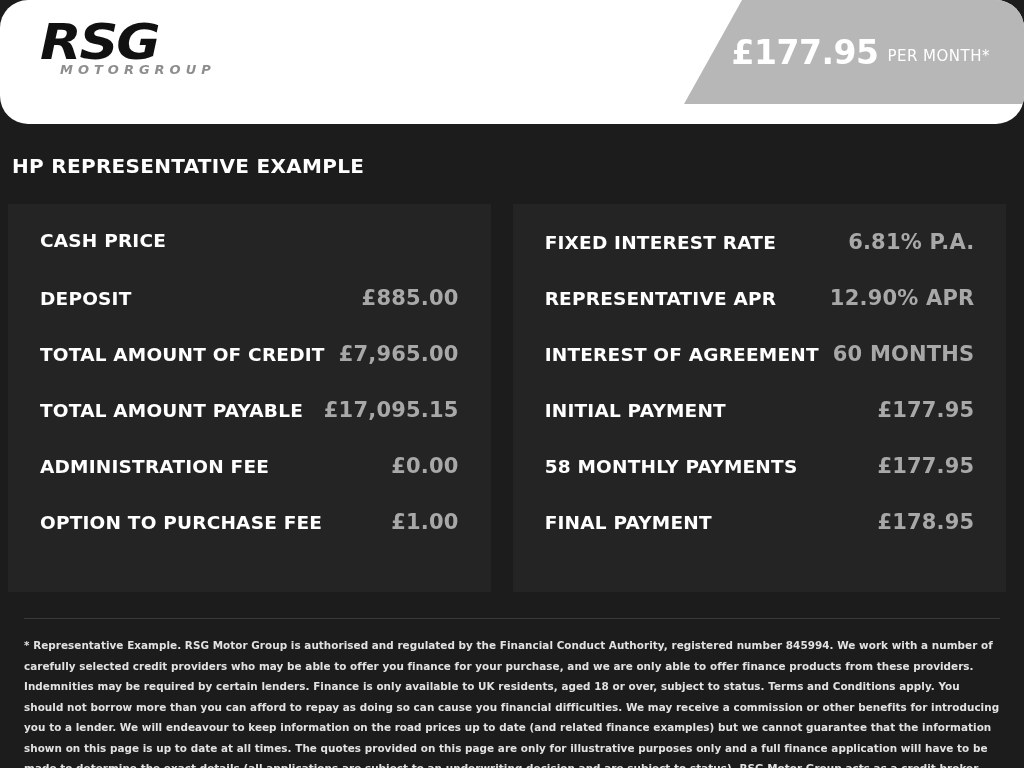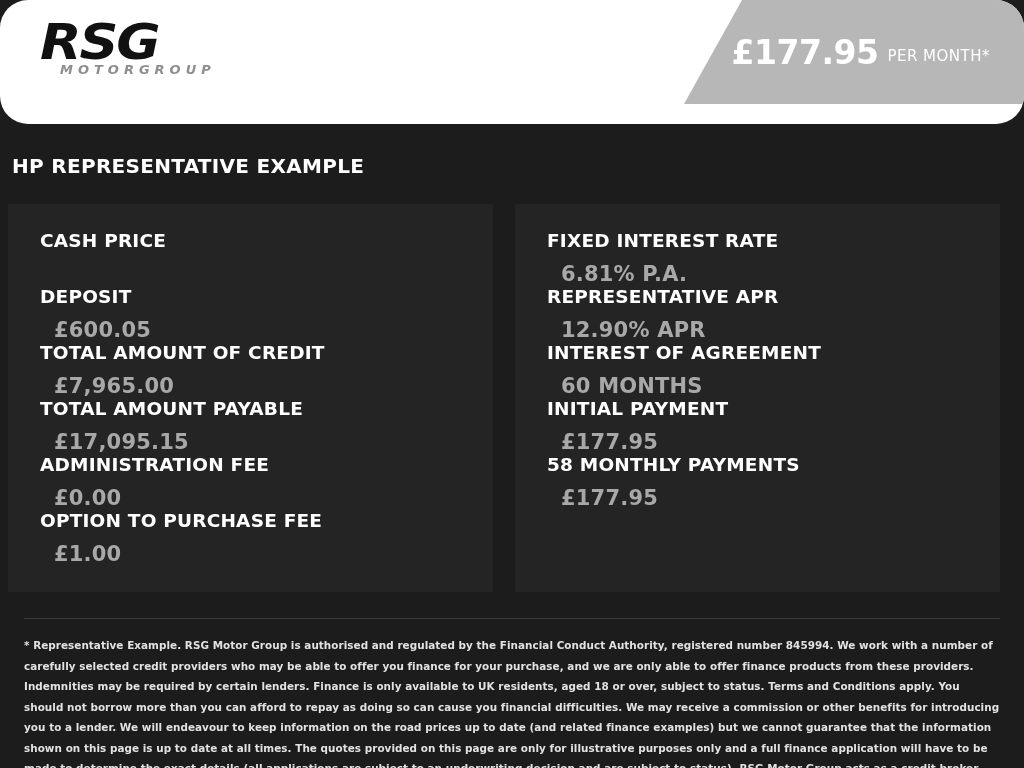--- a/index.html
+++ b/index.html
@@ -94,21 +94,20 @@
     flex: 1;
     background: #242424;
     padding: 26px 32px 26px 32px;
     min-height: 378px;
   }
   .row {
     display: flex;
     align-items: baseline;
     justify-content: space-between;
     height: 56px;
-    flex-direction: column;
   }
   .row-label {
     font-family: "DejaVu Sans", sans-serif;
     font-weight: 700;
     font-size: 18.5px;
     color: #ffffff;
     letter-spacing: 0.2px;
     white-space: nowrap;
   }
   .row-value {
@@ -157,21 +156,21 @@
     <div class="section-title">HP REPRESENTATIVE EXAMPLE</div>
 
     <div class="cards">
 
       <div class="card">
         <div class="row">
           <span class="row-label">CASH PRICE</span>
         </div>
         <div class="row">
           <span class="row-label">DEPOSIT</span>
-          <span class="row-value">£600.05</span>
+          <span class="row-value">£885.00</span>
         </div>
         <div class="row">
           <span class="row-label">TOTAL AMOUNT OF CREDIT</span>
           <span class="row-value">£7,965.00</span>
         </div>
         <div class="row">
           <span class="row-label">TOTAL AMOUNT PAYABLE</span>
           <span class="row-value">£17,095.15</span>
         </div>
         <div class="row">
@@ -198,20 +197,24 @@
           <span class="row-value">60 MONTHS</span>
         </div>
         <div class="row">
           <span class="row-label">INITIAL PAYMENT</span>
           <span class="row-value">£177.95</span>
         </div>
         <div class="row">
           <span class="row-label">58 MONTHLY PAYMENTS</span>
           <span class="row-value">£177.95</span>
         </div>
+        <div class="row">
+          <span class="row-label">FINAL PAYMENT</span>
+          <span class="row-value">£178.95</span>
+        </div>
       </div>
 
     </div>
   </div>
 
   <div class="divider"></div>
 
   <div class="footnote">* Representative Example. RSG Motor Group is authorised and regulated by the Financial Conduct Authority, registered number 845994. We work with a number of carefully selected credit providers who may be able to offer you finance for your purchase, and we are only able to offer finance products from these providers. Indemnities may be required by certain lenders. Finance is only available to UK residents, aged 18 or over, subject to status. Terms and Conditions apply. You should not borrow more than you can afford to repay as doing so can cause you financial difficulties. We may receive a commission or other benefits for introducing you to a lender. We will endeavour to keep information on the road prices up to date (and related finance examples) but we cannot guarantee that the information shown on this page is up to date at all times. The quotes provided on this page are only for illustrative purposes only and a full finance application will have to be made to determine the exact details (all applications are subject to an underwriting decision and are subject to status). RSG Motor Group acts as a credit broker and not a lender. Address: Kings Road, Ascot, SL5 7BT</div>
 
 </div>

